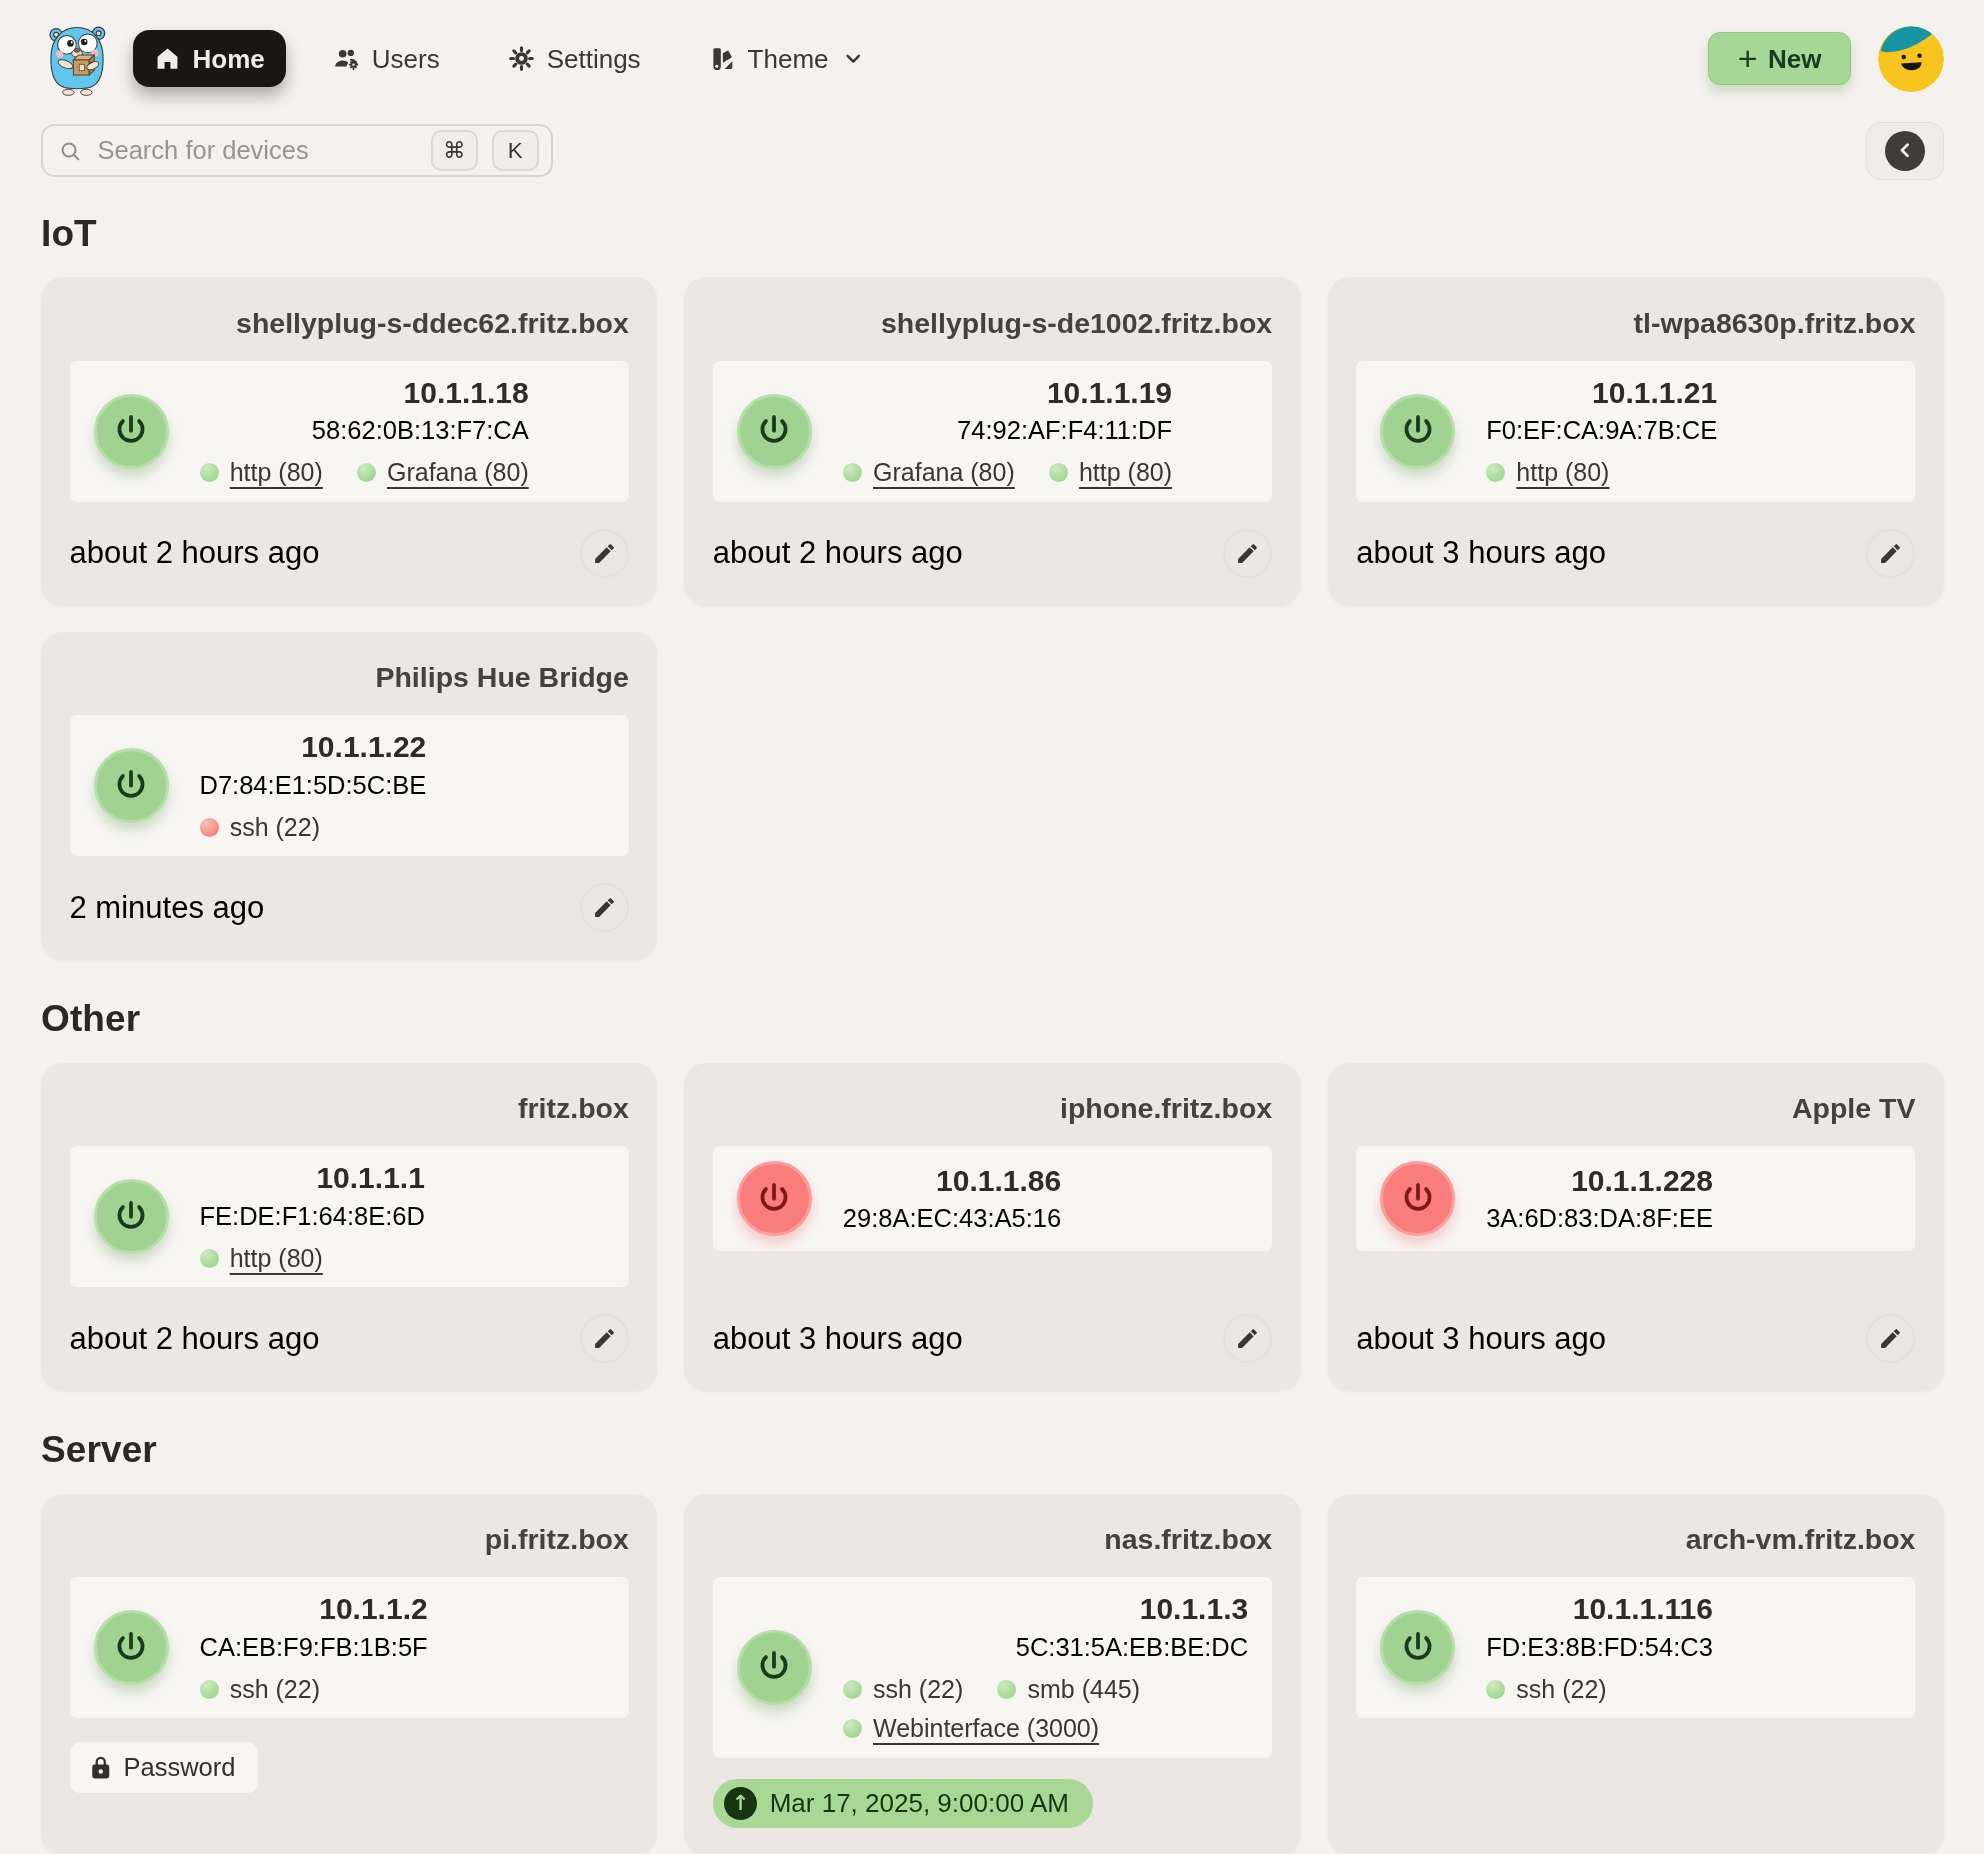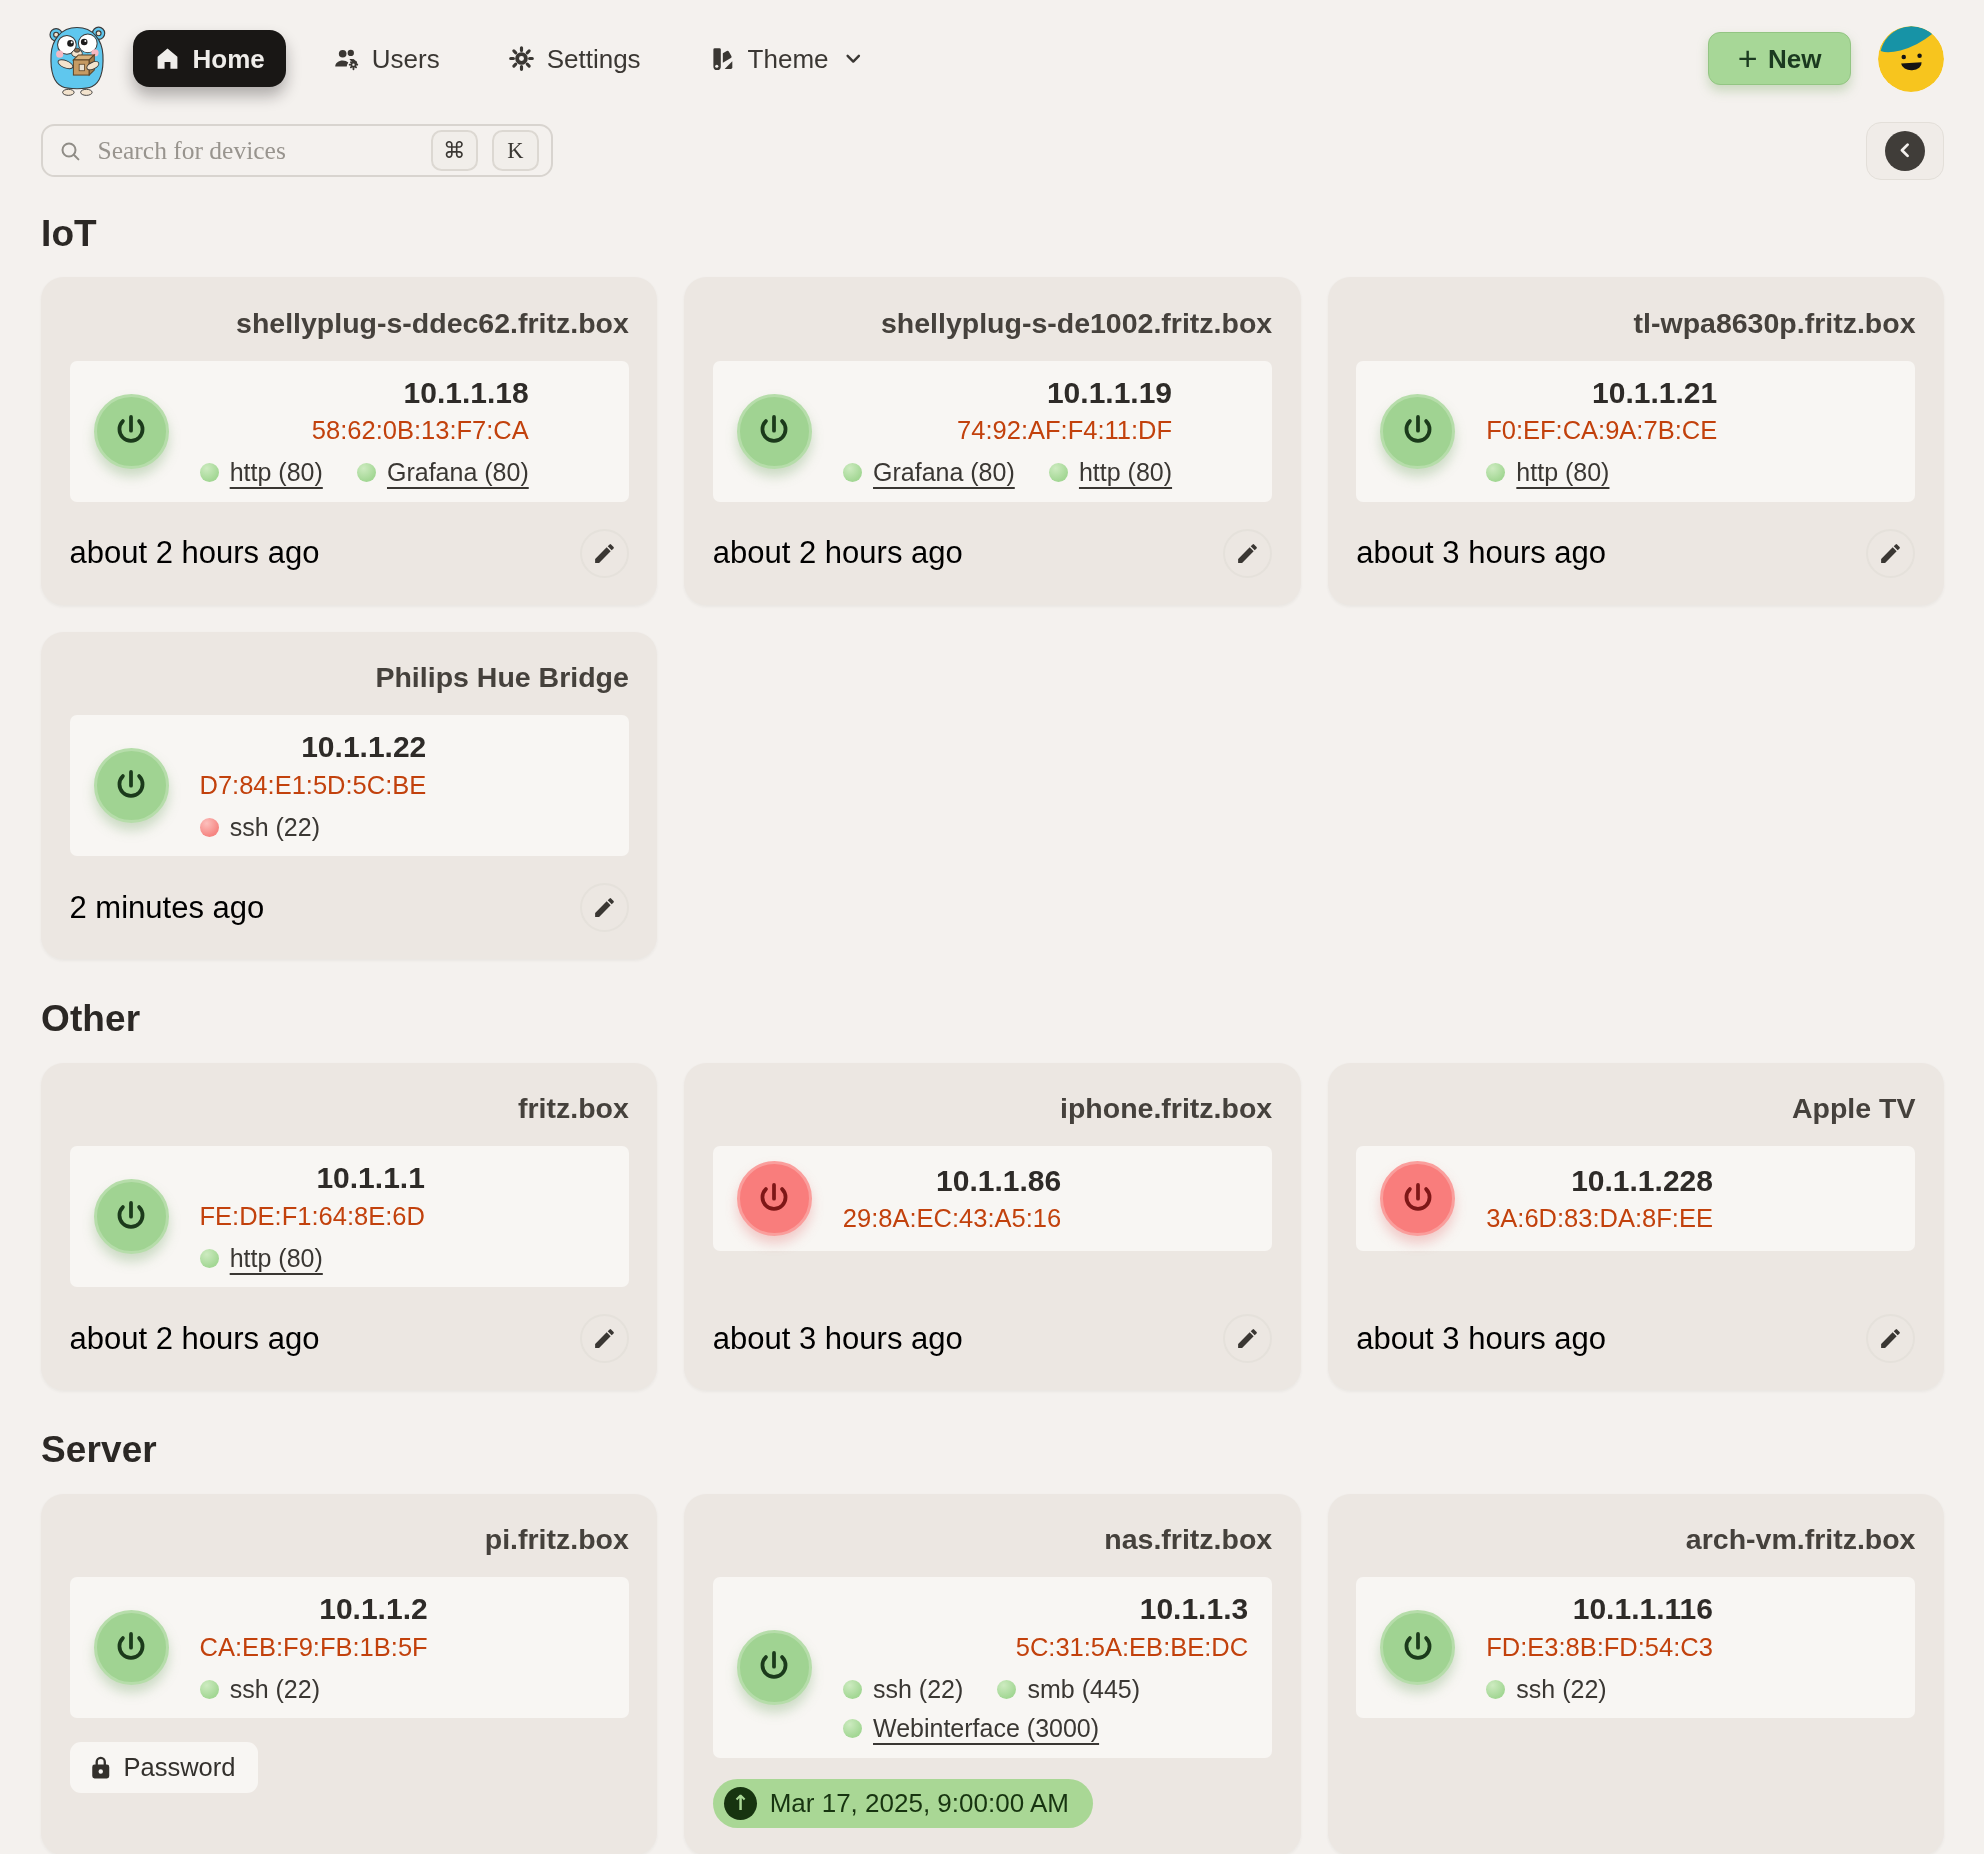--- a/index.html
+++ b/index.html
@@ -16,21 +16,21 @@
   .nav-item.active{background:#191715;color:#efedea;box-shadow:0 9px 15px rgba(20,18,15,.30);font-weight:600;}
   .nav-item .chev{width:22.5px;height:22.5px;display:inline-flex;margin-left:1.5px;}
   .nav-right{margin-left:auto;display:flex;align-items:center;gap:27px;}
   .new-btn{display:inline-flex;align-items:center;gap:10.5px;background:#a7d797;color:#1b3a20;font-family:inherit;
     font-size:26px;font-weight:600;border:0.7px solid #93c583;border-radius:12px;padding:12px 28.5px;cursor:pointer;
     box-shadow:0 6px 10.5px rgba(140,180,120,.40);line-height:1;}
   .new-btn .plus{font-size:34px;font-weight:300;line-height:.8;}
   .avatar{width:66px;height:66px;border-radius:50%;overflow:hidden;cursor:pointer;flex:none;}
 
   
-  .search-row{margin-top:25.5px;display:flex;justify-content:space-between;align-items:center;font-family:Liberation Serif, serif;}
+  .search-row{margin-top:25.5px;display:flex;justify-content:space-between;align-items:center;}
   .search-box{width:481px;height:49px;border:2.2px solid #d8d4cf;border-radius:13.5px;display:flex;align-items:center;
     gap:13.5px;padding:0 12px 0 15px;box-sizing:content-box;background:transparent;}
   .search-box svg{flex:none;}
   .search-box input{flex:1;min-width:0;border:none;background:transparent;font-family:inherit;font-size:25.5px;
     color:#3a3733;outline:none;}
   .search-box input::placeholder{color:#98948e;}
   .kbd{min-width:25.5px;height:37px;padding:0 9px;display:inline-flex;align-items:center;justify-content:center;
     border:2.2px solid #dcd8d2;background:#f1eeea;border-radius:10.5px;font-size:22.5px;color:#3a3733;flex:none;}
   .collapse-btn{width:78px;height:58px;border-radius:15px;background:#f0ece8;border:1.5px solid #e3dfd9;
     display:flex;align-items:center;justify-content:center;cursor:pointer;}
@@ -48,21 +48,21 @@
   .card-title{margin:3px 0 0;font-size:28.5px;font-weight:700;color:#45413c;line-height:1.2;}
   .card-desc{margin:16.5px 0 0;font-size:25.5px;color:#45413c;line-height:1.25;}
   .panel{margin-top:21px;background:#f8f6f3;border-radius:7px;padding:15px 24px;display:flex;gap:31px;align-items:center;}
   .power-btn{width:75px;height:75px;border-radius:50%;cursor:pointer;flex:none;display:flex;align-items:center;
     justify-content:center;padding:0;}
   .power-btn svg{width:36px;height:36px;}
   .power-btn.on{background:#a0d392;border:3.7px solid #b6ddaa;color:#1b3a1b;box-shadow:0 7.5px 12px rgba(120,170,110,.35);}
   .power-btn.off{background:#f97d7c;border:3.7px solid #fa9e9c;color:#7e1717;box-shadow:0 7.5px 12px rgba(230,120,120,.35);}
   .info{min-width:0;}
   .ip{font-size:30px;font-weight:700;color:#2e2b28;line-height:1.15;}
-  .mac{font-size:25.5px;color:#c2410c;margin-top:6px;line-height:1.15;}
+  .mac{font-size:25.5px;color:#000000;margin-top:6px;line-height:1.15;}
   .ports{margin-top:13.5px;display:flex;flex-wrap:wrap;gap:12px 34px;font-size:25px;}
   .port{display:inline-flex;align-items:center;gap:11.2px;color:#3a3733;text-decoration:none;line-height:1.1;}
   .port.link{text-decoration:underline;text-decoration-thickness:1.9px;text-underline-offset:6px;}
   .dot{width:19px;height:19px;border-radius:50%;flex:none;}
   .dot.up{background:radial-gradient(circle at 35% 28%,#cdebc0 0%,#a3d794 70%);}
   .dot.down{background:radial-gradient(circle at 35% 28%,#fcc0bd 0%,#f68581 70%);}
 
   .password-badge{margin-top:24px;align-self:flex-start;display:inline-flex;align-items:center;gap:10.5px;
     background:#f8f6f3;border-radius:11px;padding:11.2px 22.5px 11.2px 18px;font-size:25.5px;font-weight:500;color:#33302c;}
   .password-badge svg{width:25.5px;height:25.5px;}

